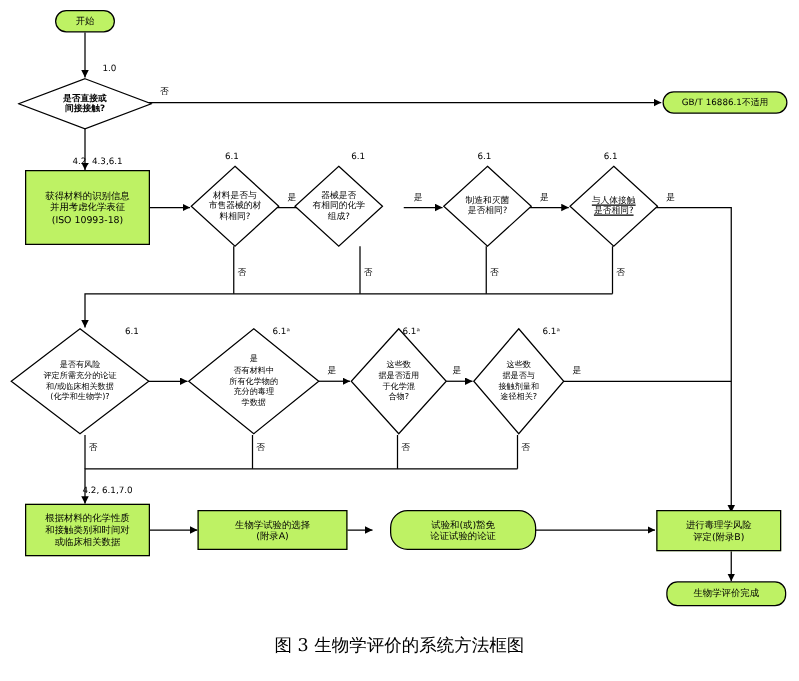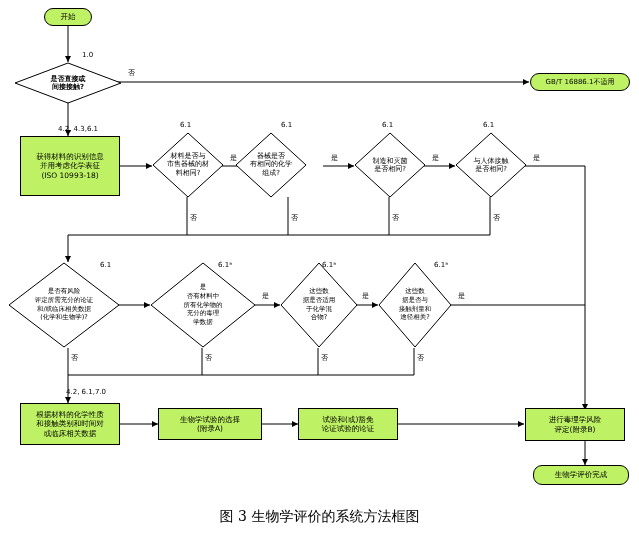--- a/index.html
+++ b/index.html
@@ -147,21 +147,21 @@
   <div class="lbl" style="left:432px;top:155px;">是</div>
   <div class="lbl" style="left:392px;top:215px;">否</div>
 
   <div class="diamond-wrap" style="left:455px;top:132px;width:72px;height:66px;">
     <div class="dshape">
       <svg viewBox="0 0 72 66" preserveAspectRatio="none">
           <polygon points="36,1 71,33 36,65 1,33" fill="#fff" stroke="#000" stroke-width="1"></polygon>
         </svg>
     </div>
     <div class="dtext">
-      <span style="white-space:pre-line;">与人体接触
+      <span style="white-space:pre-line;text-decoration:underline;">与人体接触
 是否相同?</span>
     </div>
   </div>
   <div class="lbl" style="left:483px;top:122px;">6.1</div>
   <div class="lbl" style="left:533px;top:155px;">是</div>
   <div class="lbl" style="left:493px;top:215px;">否</div>
 
   <div class="diamond-wrap" style="left:8px;top:262px;width:112px;height:86px;">
     <div class="dshape">
       <svg viewBox="0 0 112 86" preserveAspectRatio="none">
@@ -230,26 +230,26 @@
   <div class="lbl" style="left:458px;top:293px;">是</div>
   <div class="lbl" style="left:417px;top:355px;">否</div>
 
   <div class="node rect" style="left:20px;top:403px;width:100px;height:42px;">
     <span style="white-space:pre-line;">根据材料的化学性质
 和接触类别和时间对
 或临床相关数据</span>
   </div>
   <div class="lbl" style="left:66px;top:389px;">4.2, 6.1,7.0</div>
 
-  <div class="node rect" style="left:158px;top:408px;width:104px;height:32px;">
+  <div class="node rect" style="left:158px;top:408px;width:120px;height:32px;">
     <span style="white-space:pre-line;">生物学试验的选择
 (附录A)</span>
   </div>
 
-  <div class="node rect" style="left:298px;top:408px;width:100px;height:32px;">
+  <div class="node rect" style="left:312px;top:408px;width:117px;height:32px;border-radius:14px;">
     <span style="white-space:pre-line;">试验和(或)豁免
 论证试验的论证</span>
   </div>
 
   <div class="node round" style="left:533px;top:465px;width:96px;height:20px;">
     <span>生物学评价完成</span>
   </div>
 
   <div class="node rect" style="left:525px;top:408px;width:100px;height:33px;">
     <span style="white-space:pre-line;">进行毒理学风险

